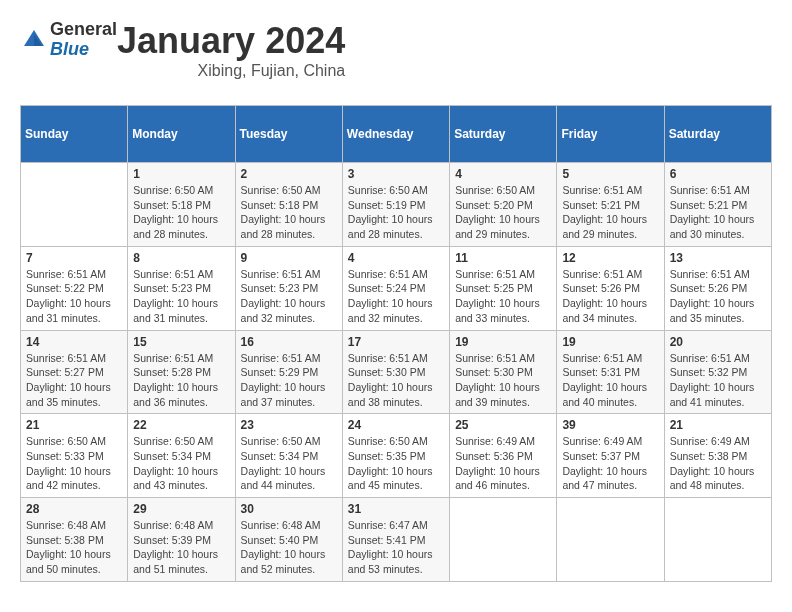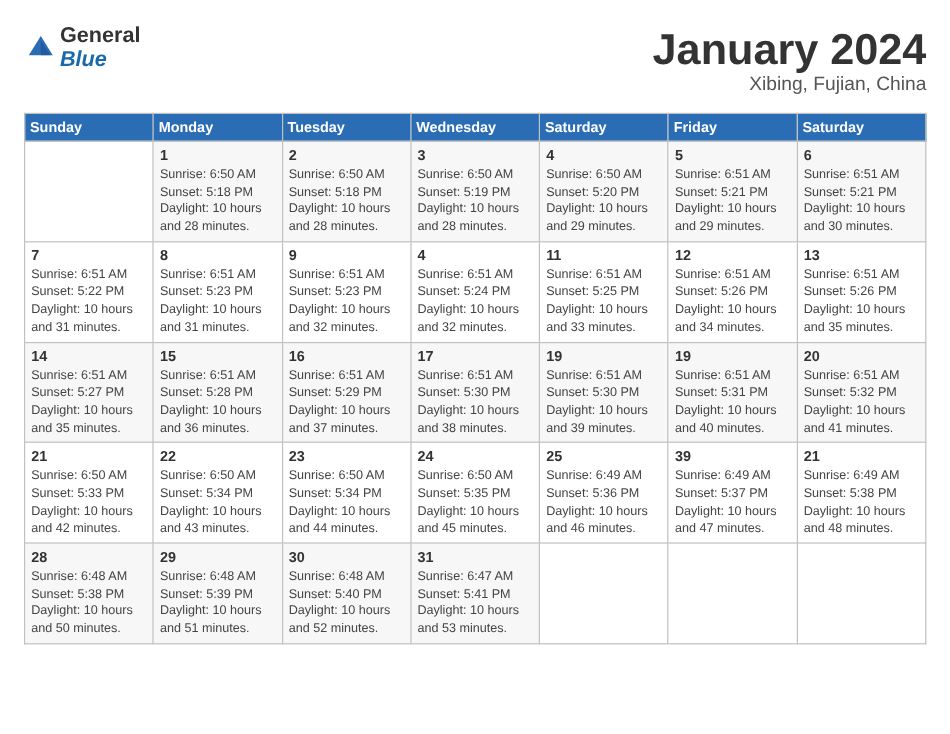--- a/index.html
+++ b/index.html
@@ -5,23 +5,22 @@
     * { box-sizing: border-box; margin: 0; padding: 0; }
     body {
       font-family: Arial, sans-serif;
       background: #fff;
       width: 792px;
       min-height: 612px;
       padding: 20px;
     }
     .header {
       display: flex;
-      justify-content: space-between;
       align-items: flex-start;
-      margin-bottom: 14px;
+      margin-bottom: 25px;
     }
     .logo {
       display: flex;
       align-items: center;
     }
     .logo-text {
       display: flex;
       flex-direction: column;
       line-height: 1.1;
     }
@@ -54,21 +53,21 @@
       color: #555;
     }
     table {
       width: 100%;
       border-collapse: collapse;
       font-size: 11px;
     }
     thead tr th {
       background-color: #2a6db5;
       color: #fff;
-      padding: 4px 4px;
+      padding: 21px 4px;
       text-align: left;
       font-size: 12px;
       border: 1px solid #c0c0c0;
     }
     tbody tr td {
       border: 1px solid #c0c0c0;
       vertical-align: top;
       padding: 4px 5px;
       min-height: 80px;
       background: #fff;

